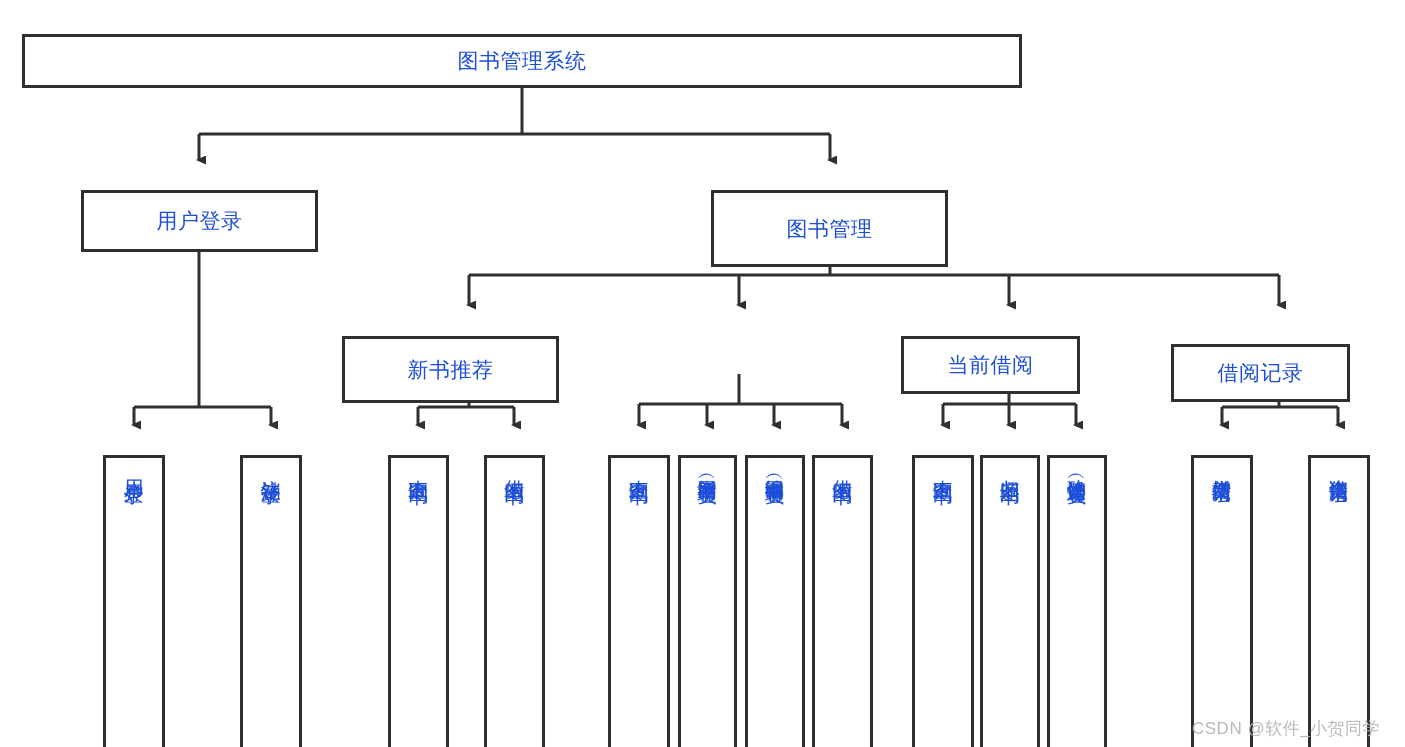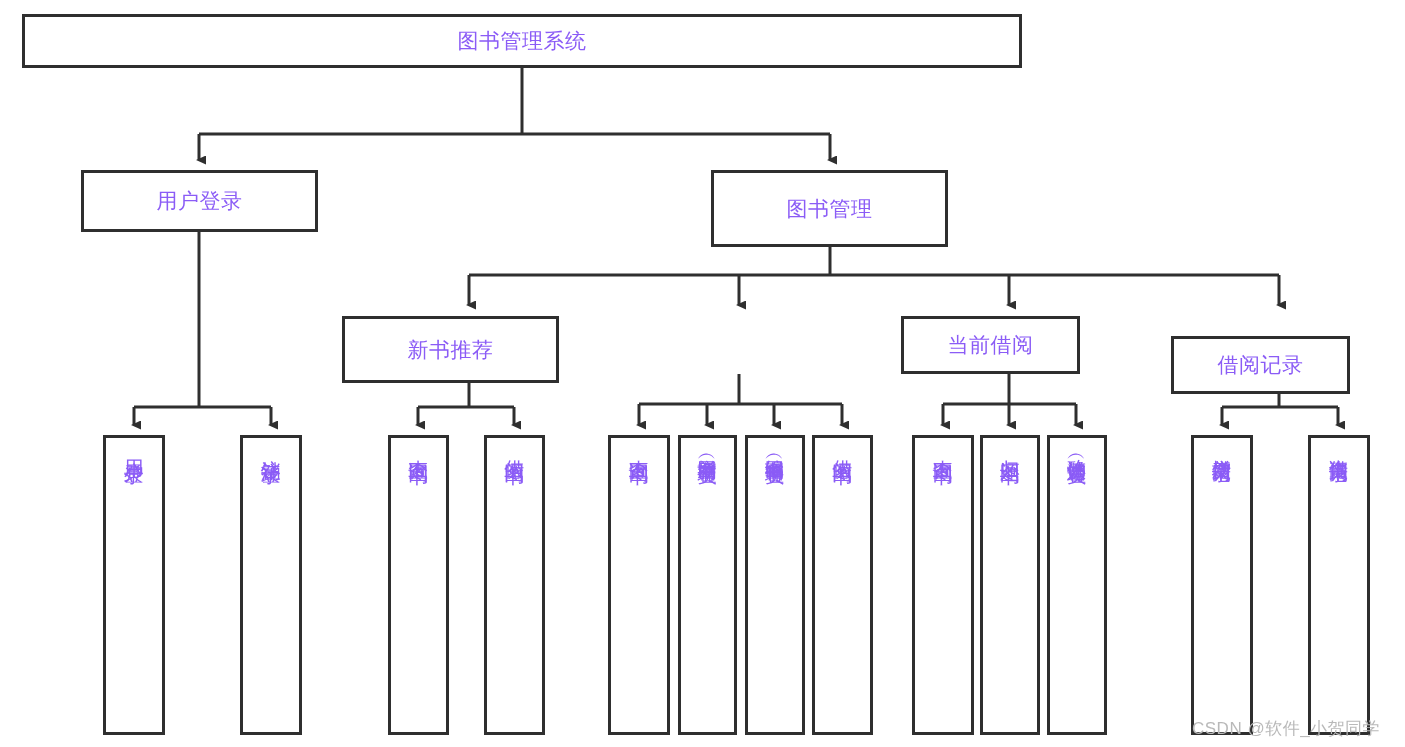--- a/index.html
+++ b/index.html
@@ -27,21 +27,22 @@
     pointer-events: none;
   }
   .node {
     position: absolute;
     box-sizing: border-box;
     border: 3px solid #2f2f2f;
     background: #ffffff;
     display: flex;
     align-items: center;
     justify-content: center;
-    color: #8b5cf6;
+    color: #1d4ed8;
+    margin-top: 20px;
   }
   .node .label {
     display: block;
     text-align: center;
     line-height: 1.22;
     letter-spacing: 0.5px;
   }
   
   .node.h .label {
     font-size: 21px;
@@ -142,21 +143,21 @@
   <div class="node h" style="left:711px; top:170px; width:237px; height:77px;">
     <span class="label">图书管理</span>
   </div>
 
   <div class="node h" style="left:342px; top:316px; width:217px; height:67px;">
     <span class="label">新书推荐</span>
   </div>
   <div class="node h" style="left:901px; top:316px; width:179px; height:58px;">
     <span class="label">当前借阅</span>
   </div>
-  <div class="node h" style="left:1171px; top:336px; width:179px; height:58px;">
+  <div class="node h" style="left:1171px; top:324px; width:179px; height:58px;">
     <span class="label">借阅记录</span>
   </div>
 
   <div class="node v" style="left:103px; top:435px; width:62px; height:300px;">
     <span class="label">用户登录</span>
   </div>
   <div class="node v" style="left:240px; top:435px; width:62px; height:300px;">
     <span class="label">注销登录</span>
   </div>
 

